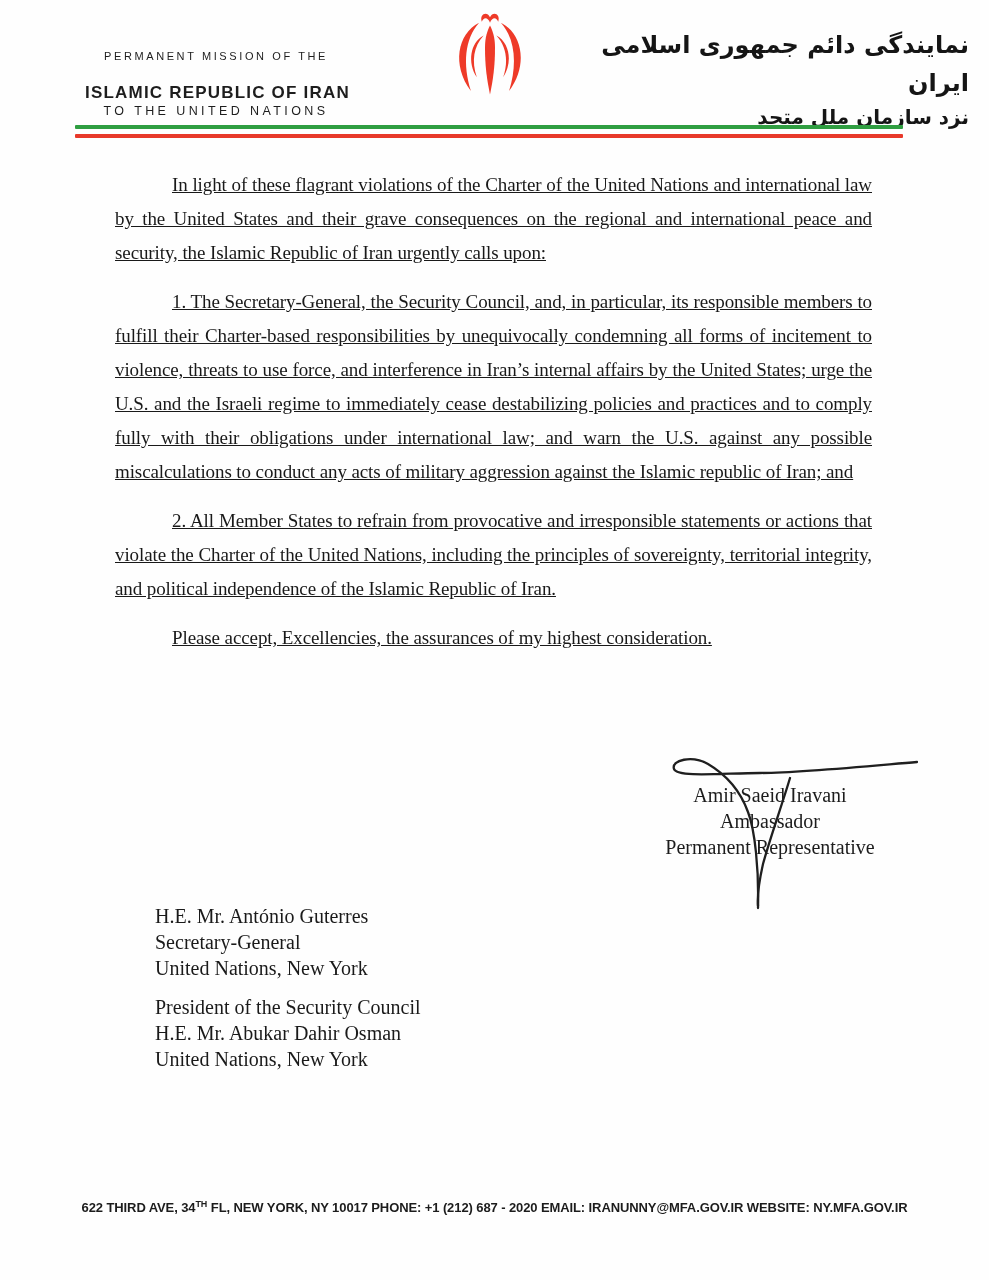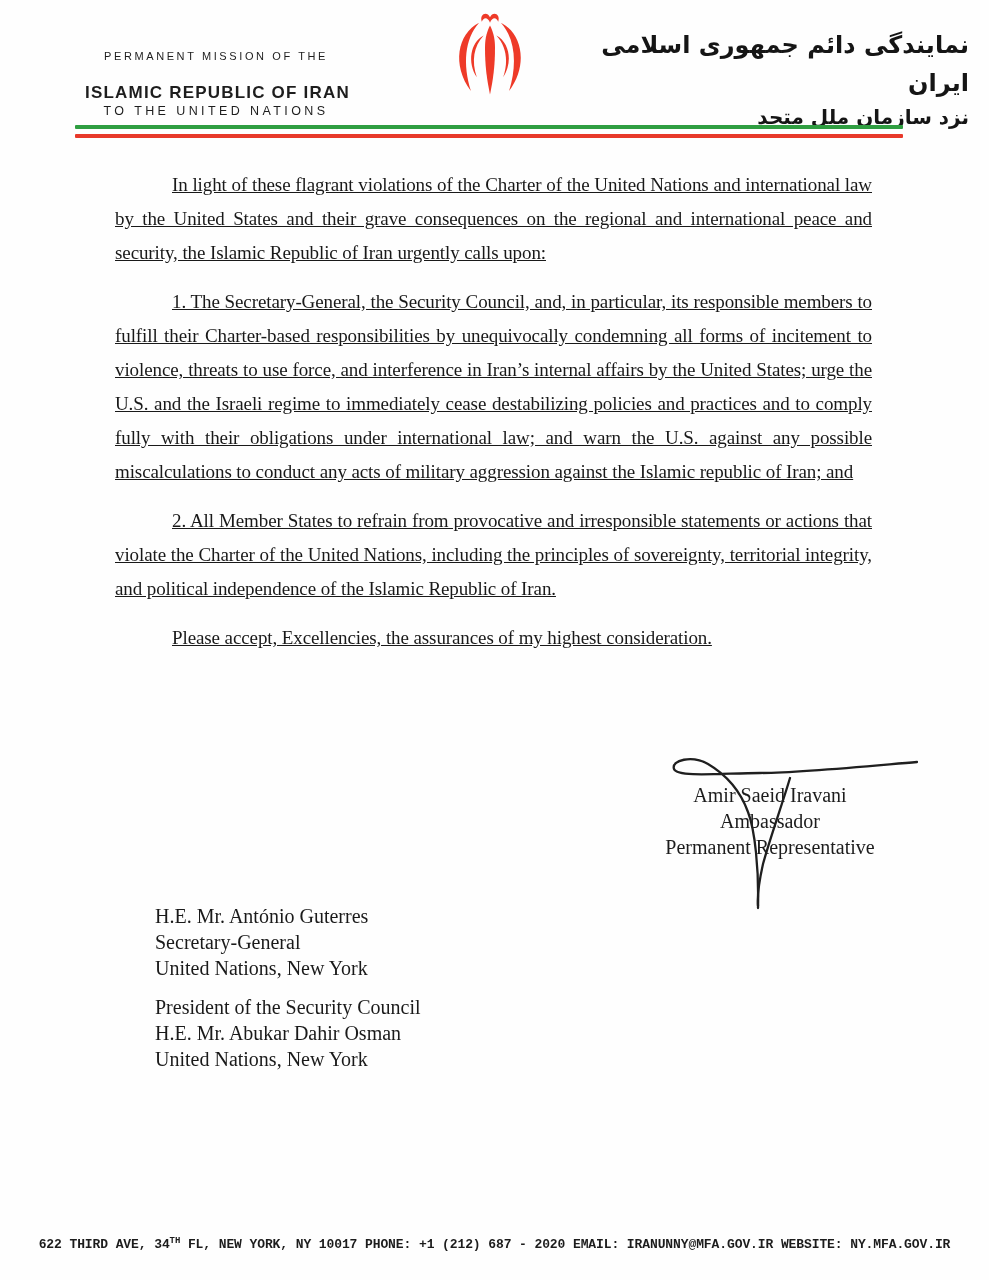--- a/index.html
+++ b/index.html
@@ -61,23 +61,23 @@
   .addressees{
     position:absolute;left:115px;top:903px;
     font-size:20px;line-height:26px;color:#1a1a1a;margin-left:40px;
   }
   .addr-block{margin-bottom:13px;}
 
   
   .footer{
     position:absolute;left:0;top:1200px;width:100%;
     text-align:center;
-    font-family:Liberation Mono, monospace;
+    font-family:Liberation Sans, sans-serif;
     font-size:13px;font-weight:700;color:#1c1c1c;
-    letter-spacing:-0.1px;white-space:nowrap;margin-top:37px;
+    letter-spacing:-0.1px;white-space:nowrap;
   }
   .footer sup{font-size:9px;vertical-align:super;line-height:0;}
 </style>
 </head>
 <body>
 
 <div class="page">
 
   <div class="lh-left">
     <div class="lh-line1">PERMANENT MISSION OF THE</div>

